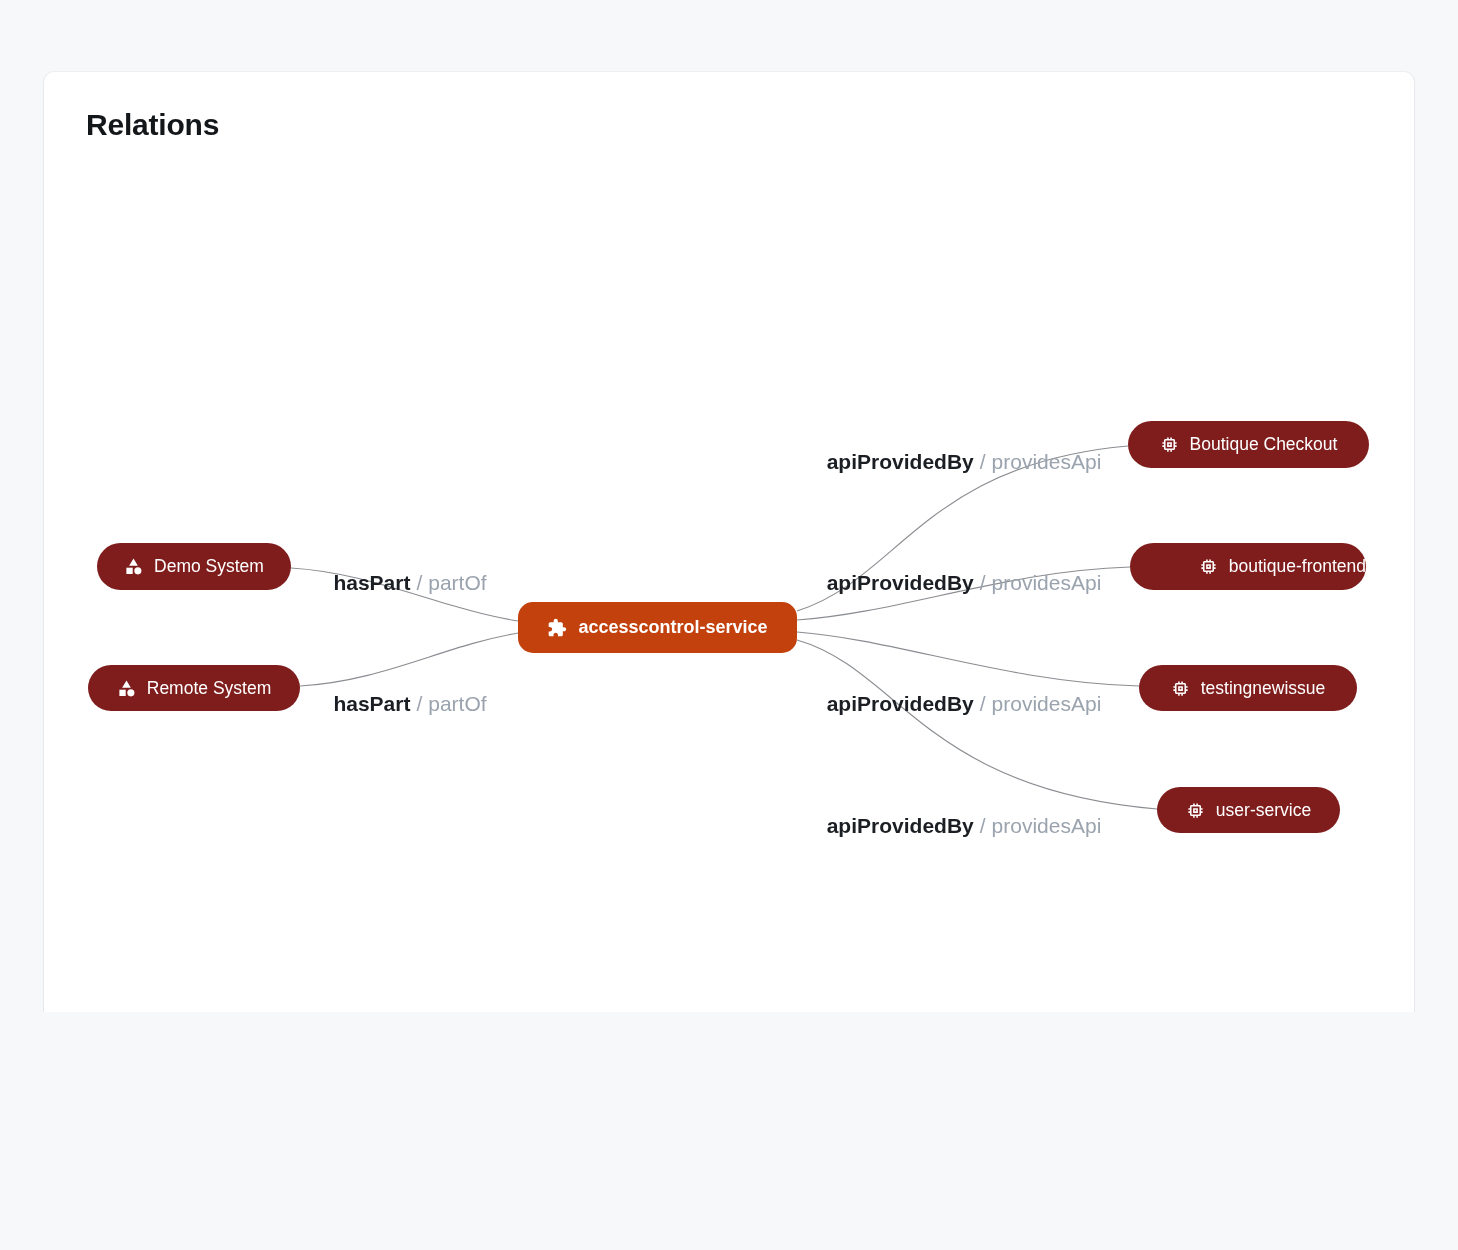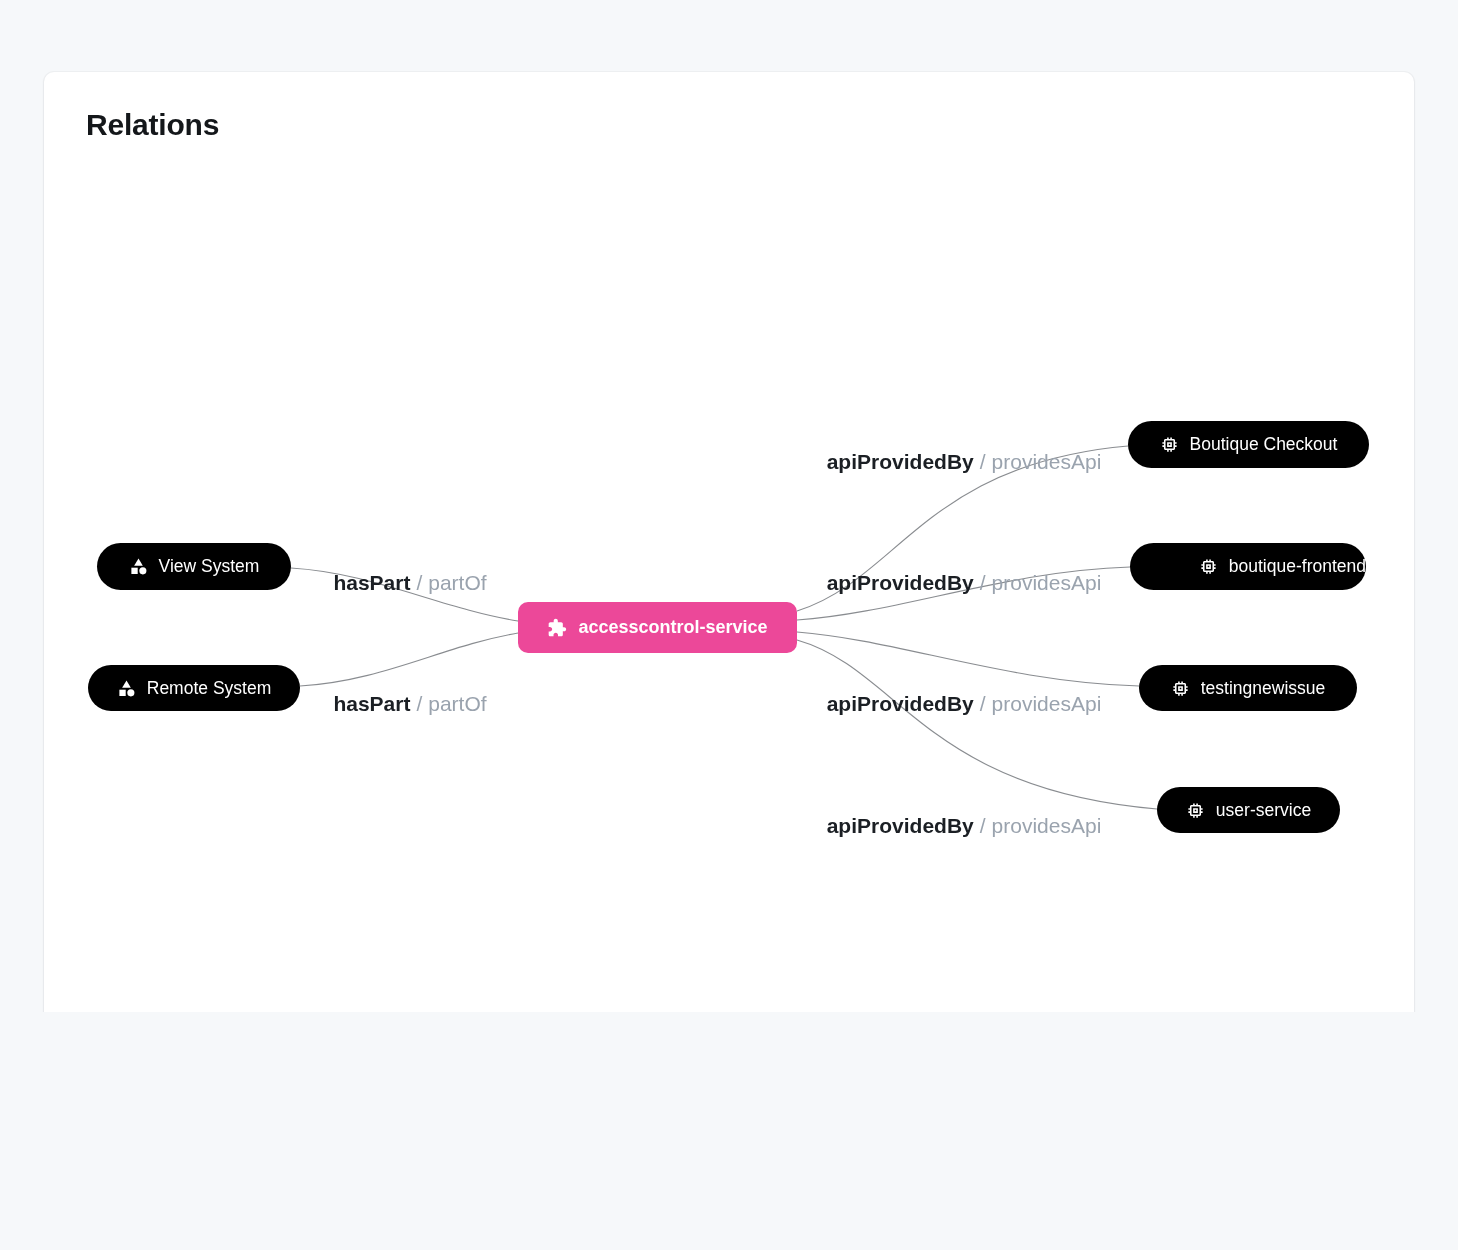--- a/index.html
+++ b/index.html
@@ -48,25 +48,25 @@
     justify-content:center;
     gap:11px;
     height:47px;
     border-radius:24px;
     color:#ffffff;
     font-size:17.5px;
     font-weight:500;
     white-space:nowrap;
     cursor:pointer;
   }
-  .node.blue { background:#000000; }
+  .node.blue { background:#7f1d1d; }
   .node.center {
-    background:#ec4899;
+    background:#c2410c;
     height:51px;
-    border-radius:10px;
+    border-radius:15px;
     font-weight:700;
     font-size:18px;
   }
   .node .icon { display:flex; align-items:center; }
   .edge-label {
     position:absolute;
     transform:translate(-50%,-50%);
     font-size:21px;
     white-space:nowrap;
   }
@@ -104,21 +104,21 @@
     </svg>
 
     <div class="node blue" style="left:53px; top:471px; width:194px;">
       <span class="icon">
         <svg width="19" height="19" viewBox="0 0 24 24" fill="#ffffff">
             <path d="M12 2l-5.5 9h11z"></path>
             <circle cx="17.5" cy="17.5" r="4.5"></circle>
             <path d="M3 13.5h8v8H3z"></path>
           </svg>
       </span>
-      <span>View System</span>
+      <span>Demo System</span>
     </div>
 
     <div class="node blue" style="left:44px; top:593px; width:212px; height:46px;">
       <span class="icon">
         <svg width="19" height="19" viewBox="0 0 24 24" fill="#ffffff">
             <path d="M12 2l-5.5 9h11z"></path>
             <circle cx="17.5" cy="17.5" r="4.5"></circle>
             <path d="M3 13.5h8v8H3z"></path>
           </svg>
       </span>

